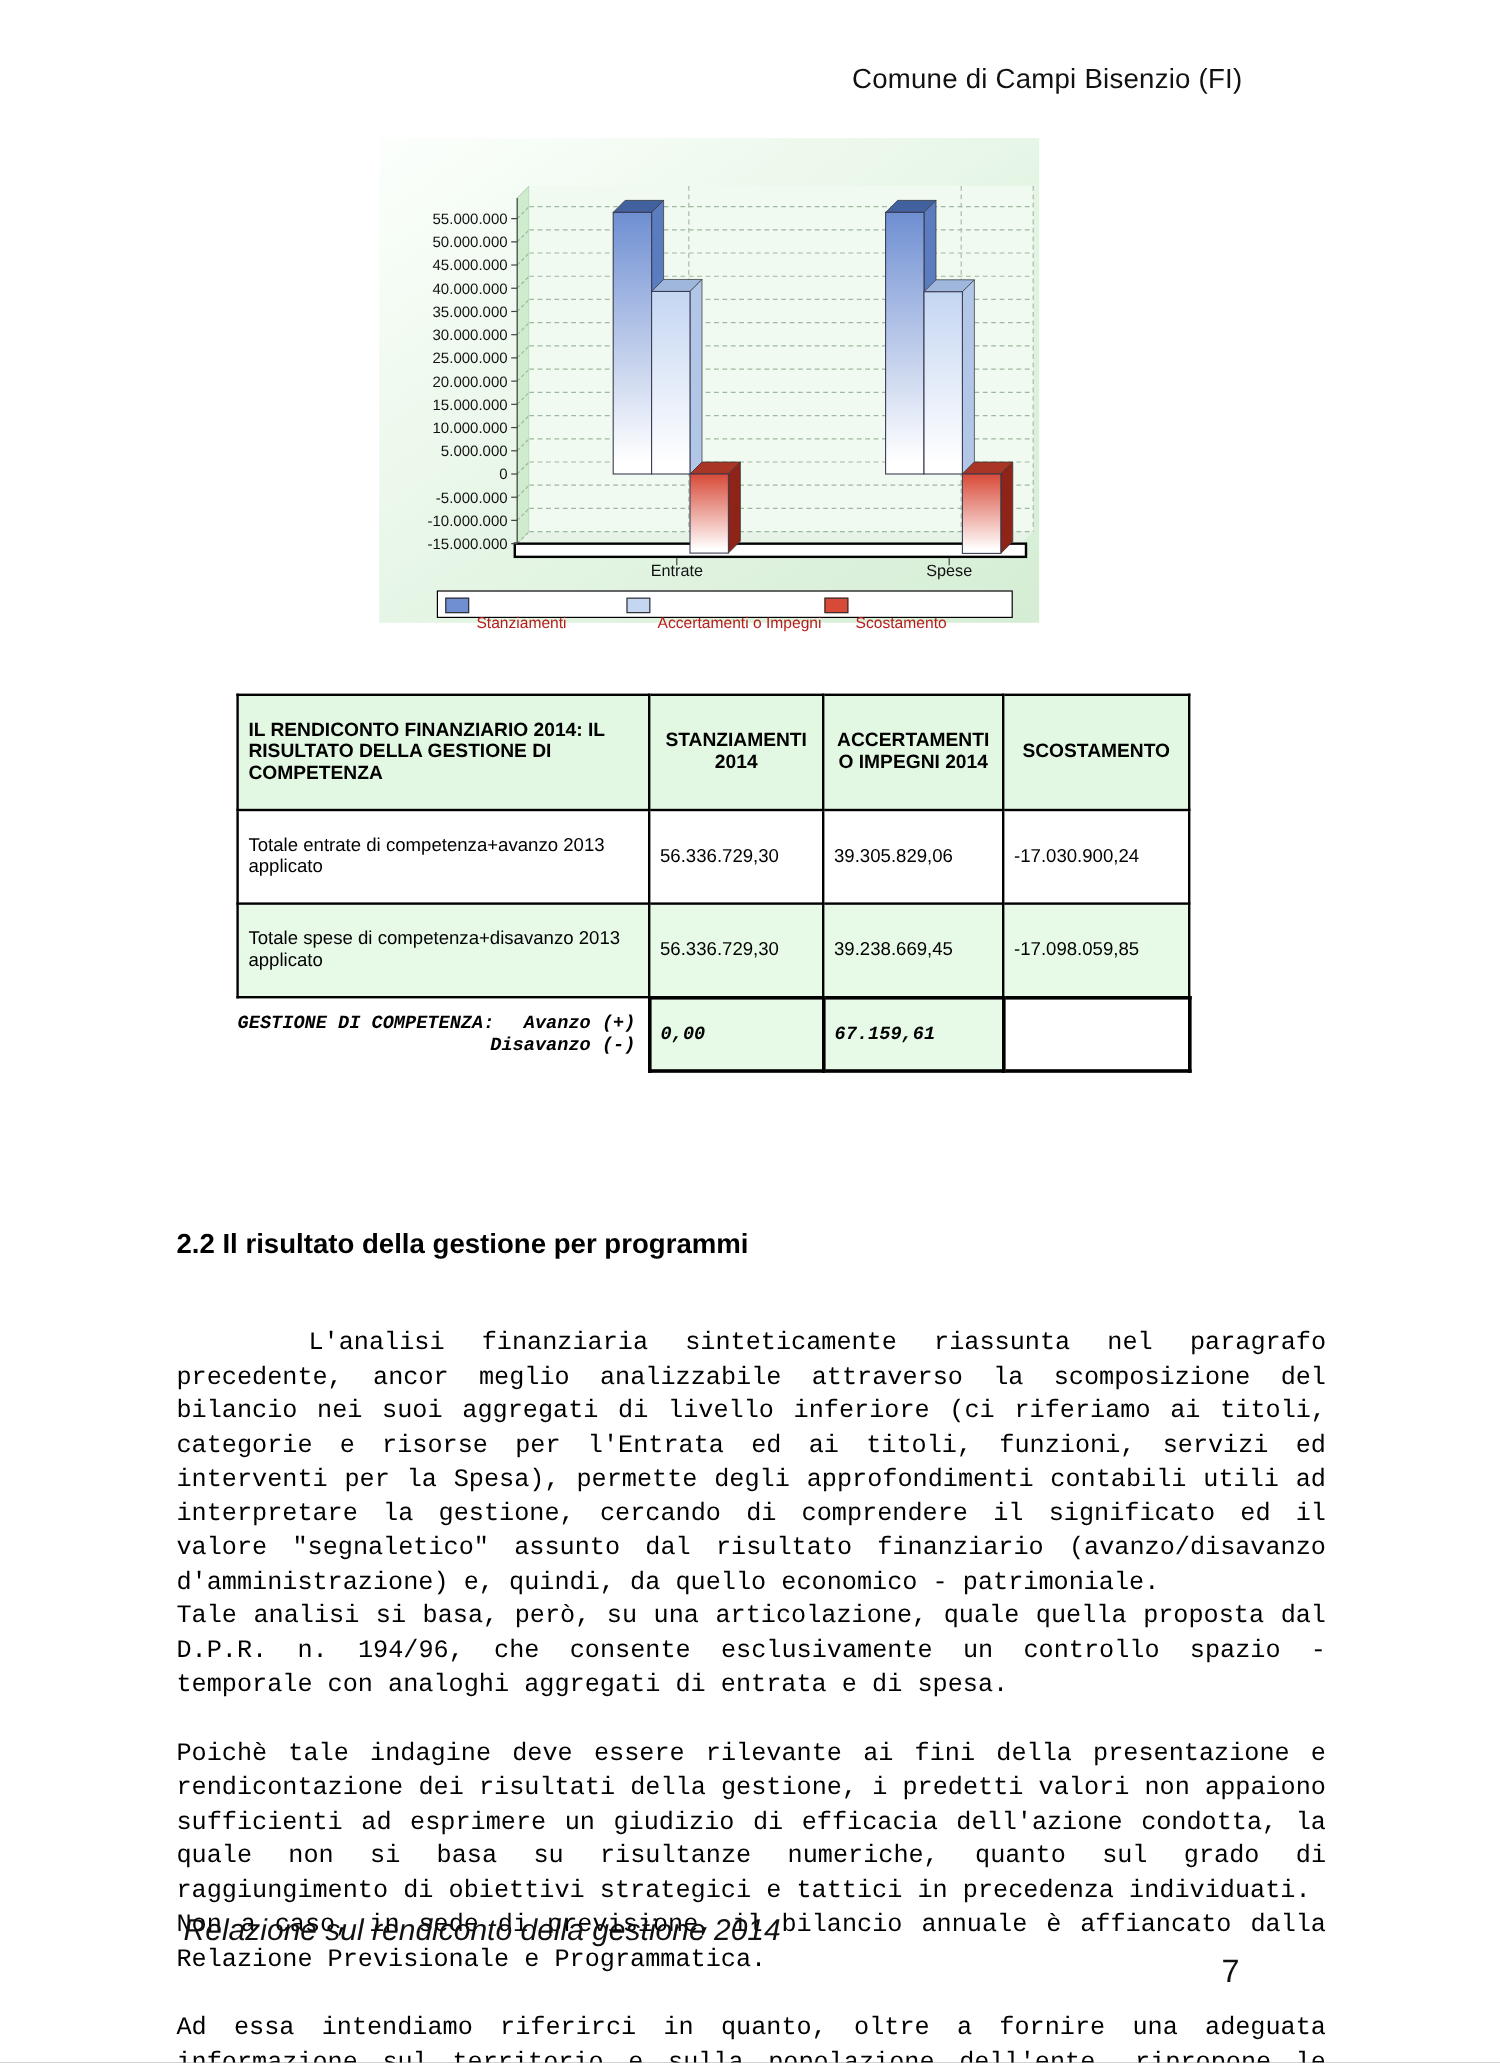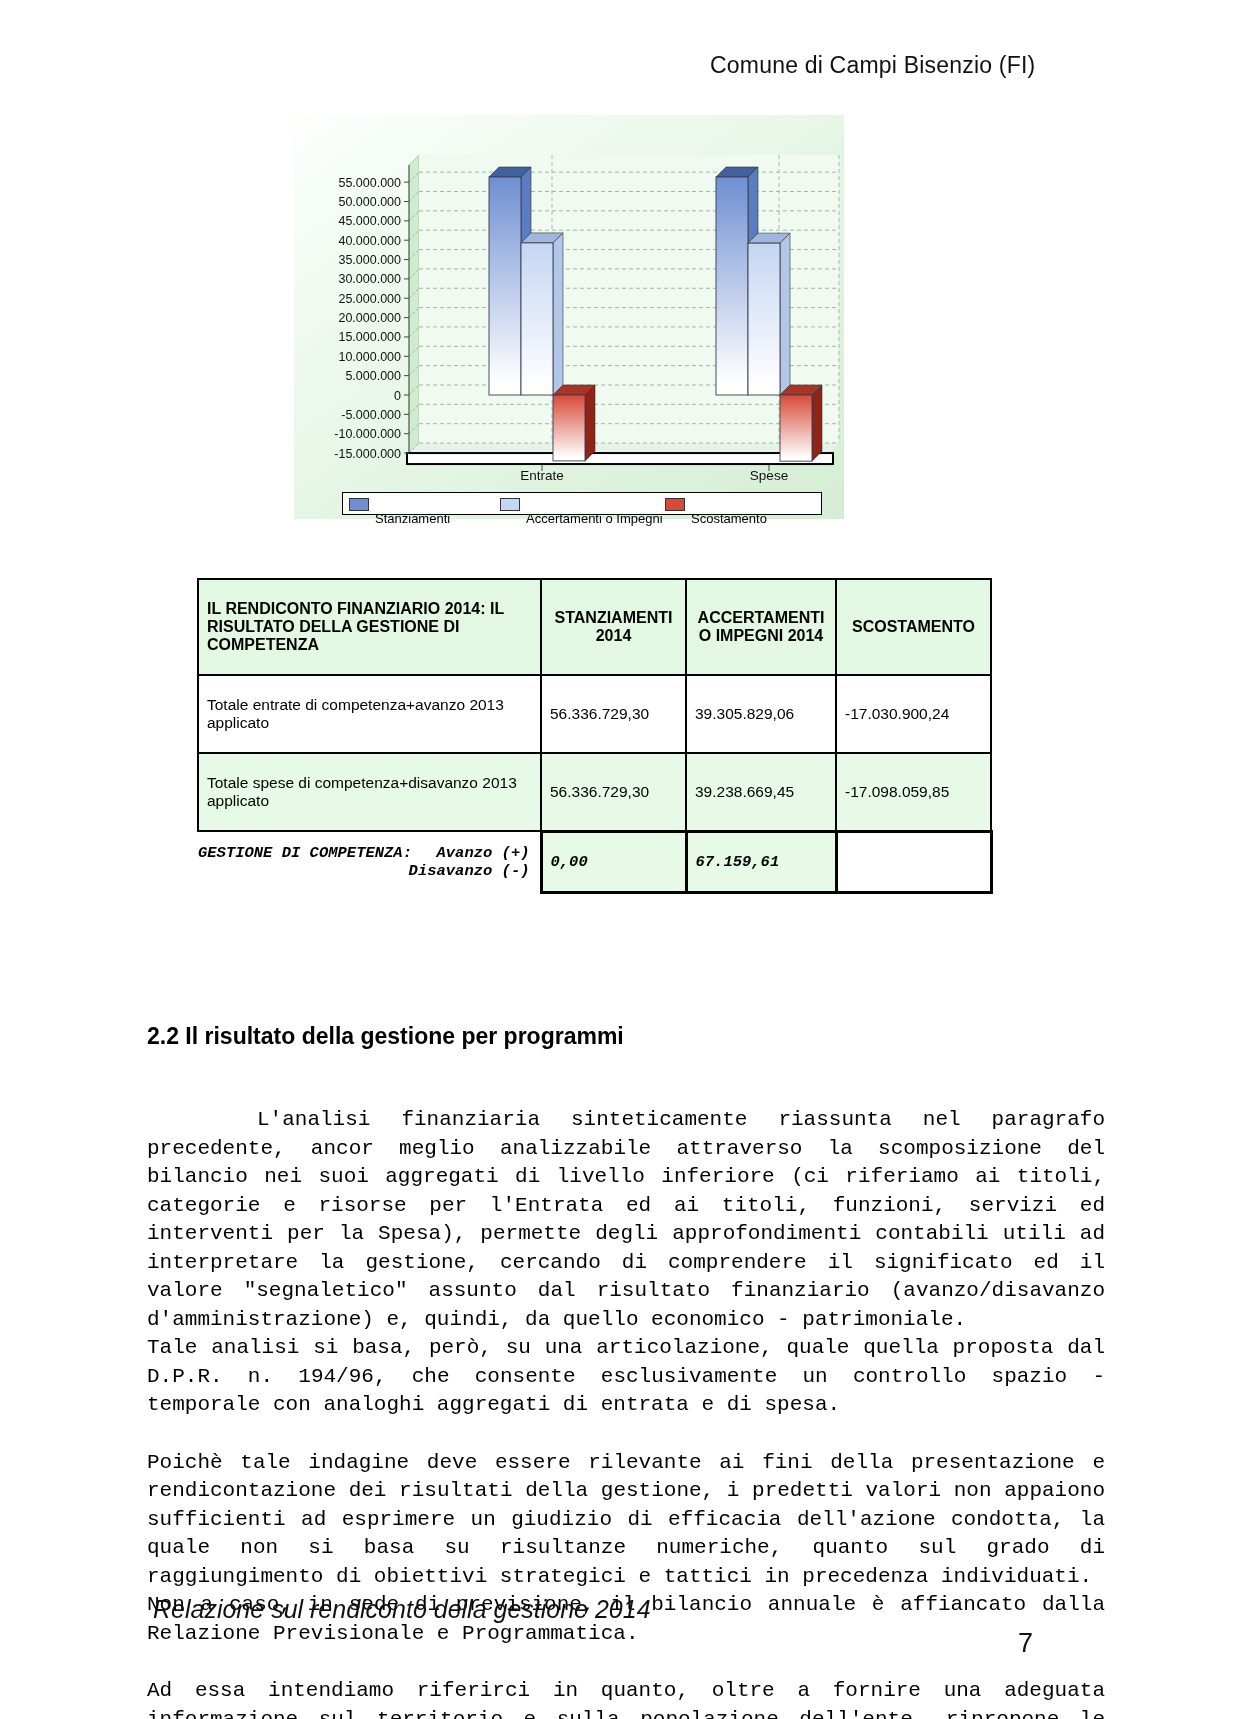--- a/index.html
+++ b/index.html
@@ -8,32 +8,32 @@
     position:relative;width:1250px;height:1719px;background:#ffffff;
     font-family:"Liberation Sans","DejaVu Sans",sans-serif;color:#000;
     margin:0 auto;overflow:hidden;
   }
   .doc-header{
     position:absolute;left:710px;top:52px;font-size:23px;color:#111;
     letter-spacing:.2px;white-space:nowrap;
   }
   
   .chart-panel{
-    position:absolute;left:294px;top:115px;width:550px;height:404px;
+    position:absolute;left:316px;top:115px;width:550px;height:404px;
     background:linear-gradient(145deg,#fcfffc 0%,#e4f5e4 55%,#d4edd4 100%);
   }
   .chart-svg{position:absolute;left:0;top:0;width:550px;height:372px;}
   .chart-svg text{font-family:"Liberation Sans","DejaVu Sans",sans-serif;}
   .legend{
     position:absolute;left:48px;top:377px;width:480px;height:23px;
     background:#ffffff;border:1px solid #000;
   }
   .legend-item{position:absolute;top:0;height:23px;display:flex;align-items:center;gap:6px;}
   .legend-swatch{width:20px;height:13px;border:1px solid #333;display:inline-block;}
-  .legend-label{font-size:13px;color:#000000;white-space:nowrap;margin-top:28px;}
+  .legend-label{font-size:13px;color:#b91c1c;white-space:nowrap;margin-top:28px;}
   
   .fin-table{
     position:absolute;left:197px;top:578px;border-collapse:collapse;table-layout:fixed;
     font-size:15.5px;
   }
   .fin-table td,.fin-table th{border:2px solid #000;overflow:hidden;}
   .fin-table .c0{width:343px;text-align:left;padding:20px 8px;}
   .fin-table .c1{width:145px;}
   .fin-table .c2{width:150px;}
   .fin-table .c3{width:155px;}

